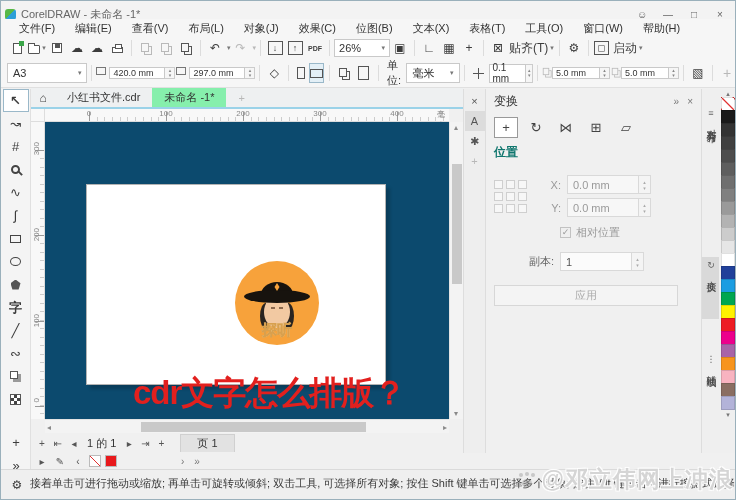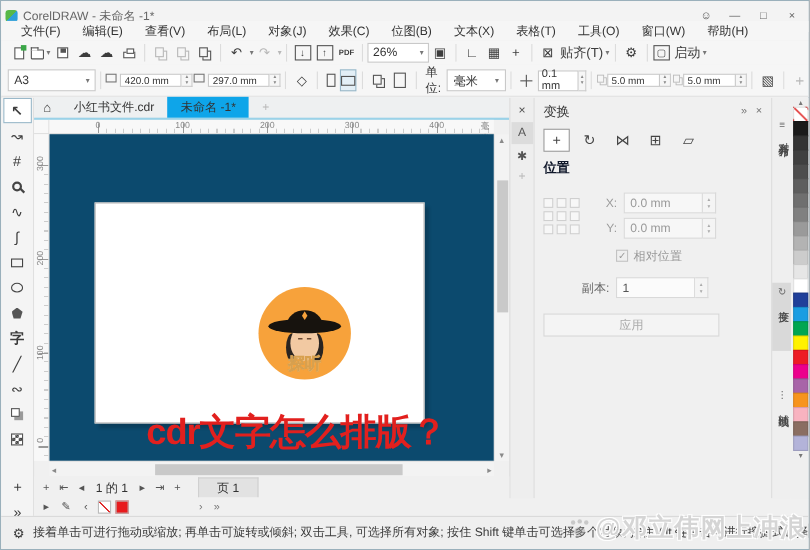--- a/index.html
+++ b/index.html
@@ -56,21 +56,21 @@
   .orient .p { width:8px; height:12px; border:1px solid #555; }
   .orient .l { width:13px; height:9px; border:1px solid #555; }
   .active-btn { border:1px solid #9ab8c9; background:#e3eff6; }
   .icon-nudge { position:relative; width:11px; height:11px; }
   .icon-nudge::before { content:""; position:absolute; left:5px; top:0; width:1px; height:11px; background:#555; }
   .icon-nudge::after { content:""; position:absolute; top:5px; left:0; width:11px; height:1px; background:#555; }
 
   
   .tabbar { left:30px; top:87px; width:432px; height:21px; background:#eef0f1; display:flex; align-items:flex-end; border-bottom:2px solid #9ad2e8; }
   .doctab { height:19px; display:flex; align-items:center; padding:0 12px; font-size:11px; color:#333; }
-  .doctab.active { background:#0ea5e9; }
+  .doctab.active { background:#86efac; }
   .hometab { width:24px; justify-content:center; padding:0; font-size:12px; color:#444; }
 
   
   .corner { left:30px; top:108px; width:14px; height:13px; background:#f8f8f8; border-right:1px solid #ddd; border-bottom:1px solid #ddd; }
   .hruler { left:44px; top:108px; width:404px; height:13px; background:#f8f8f8; border-bottom:1px solid #ddd; position:absolute;
     background-image:repeating-linear-gradient(to right,#999 0 1px,transparent 1px 77px),repeating-linear-gradient(to right,#ccc 0 1px,transparent 1px 7.7px);
     background-size:100% 9px,100% 4px; background-repeat:no-repeat; background-position:44px bottom,44px bottom; }
   .hruler span { position:absolute; top:0; font-size:8px; color:#888; transform:translateX(-50%); }
   .vruler { left:30px; top:121px; width:14px; height:297px; background:#f8f8f8; border-right:1px solid #ddd; position:absolute;
     background-image:repeating-linear-gradient(to bottom,#999 0 1px,transparent 1px 85.3px),repeating-linear-gradient(to bottom,#ccc 0 1px,transparent 1px 8.5px);
@@ -110,31 +110,31 @@
   .dstrip .it.active { background:#dcdcdc; }
 
   
   .docker { left:484px; top:88px; width:216px; height:364px; background:#f0f0f0; border-left:1px solid #ddd; padding:4px 8px; }
   .dheader { display:flex; align-items:center; height:16px; }
   .dtitle { font-size:12px; color:#333; }
   .dheadicons { margin-left:auto; display:flex; gap:8px; color:#777; font-size:10px; }
   .trow { display:flex; gap:6px; margin:8px 0 6px 0; }
   .ticon { width:24px; height:21px; display:flex; align-items:center; justify-content:center; font-size:13px; color:#444; }
   .ticon.active { border:1px solid #999; background:#fff; }
-  .dsection { font-size:12px; font-weight:bold; color:#0f172a; margin:6px 0; }
+  .dsection { font-size:12px; font-weight:bold; color:#0f766e; margin:6px 0; }
   .anchor { display:grid; grid-template-columns:repeat(3,9px); grid-template-rows:repeat(3,9px); gap:3px; margin-right:12px; }
   .anchor i { border:1px solid #cfcfcf; background:#f7f7f7; }
   .fieldrow { display:flex; align-items:center; margin:4px 0; }
   .flabel { width:22px; text-align:right; margin-right:6px; color:#9a9a9a; }
   .dinput { width:72px; height:19px; background:#f7f7f7; border:1px solid #d9d9d9; color:#9a9a9a; display:flex; align-items:center; padding:0 5px; }
   .dstep { display:flex; flex-direction:column; justify-content:center; width:12px; height:19px; border:1px solid #d9d9d9; border-left:none; background:#f4f4f4; }
   .dstep span { font-size:5px; line-height:6px; color:#aaa; text-align:center; }
   .checkrow { display:flex; align-items:center; gap:5px; margin:4px 0 10px 66px; color:#9a9a9a; }
   .checkbox { width:11px; height:11px; border:1px solid #c2c2c2; background:#efefef; color:#9a9a9a; font-size:9px; line-height:9px; text-align:center; }
-  .applybtn { margin-top:14px; width:160px; height:21px; background:#f4f4f4; border:1px solid #d7d7d7; color:#ababab; display:flex; align-items:center; justify-content:center; }
+  .applybtn { margin-top:14px; width:184px; height:21px; background:#f4f4f4; border:1px solid #d7d7d7; color:#ababab; display:flex; align-items:center; justify-content:center; }
 
   
   .sidetabs { left:700px; top:88px; width:18px; height:364px; background:#efefef; border-left:1px solid #ddd; }
   .vtab { position:absolute; left:0; width:18px; display:flex; flex-direction:column; align-items:center; gap:3px; color:#444; padding-top:3px; }
   .vtab .txt { writing-mode:vertical-rl; font-size:10px; letter-spacing:1px; }
   .vtab.active { background:#d9d9d9; }
   .vtab .ti { font-size:9px; color:#666; }
 
   
   .palette { left:718px; top:88px; width:18px; height:364px; background:#efefef; display:flex; flex-direction:column; align-items:center; }

